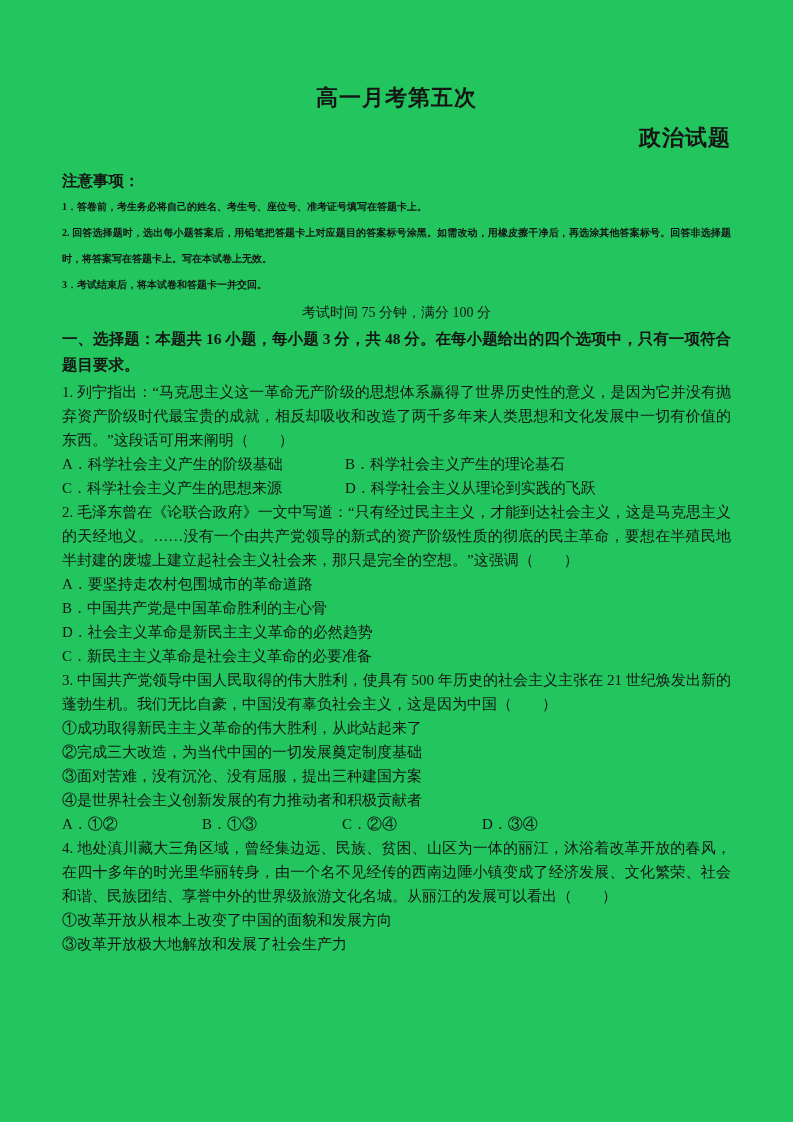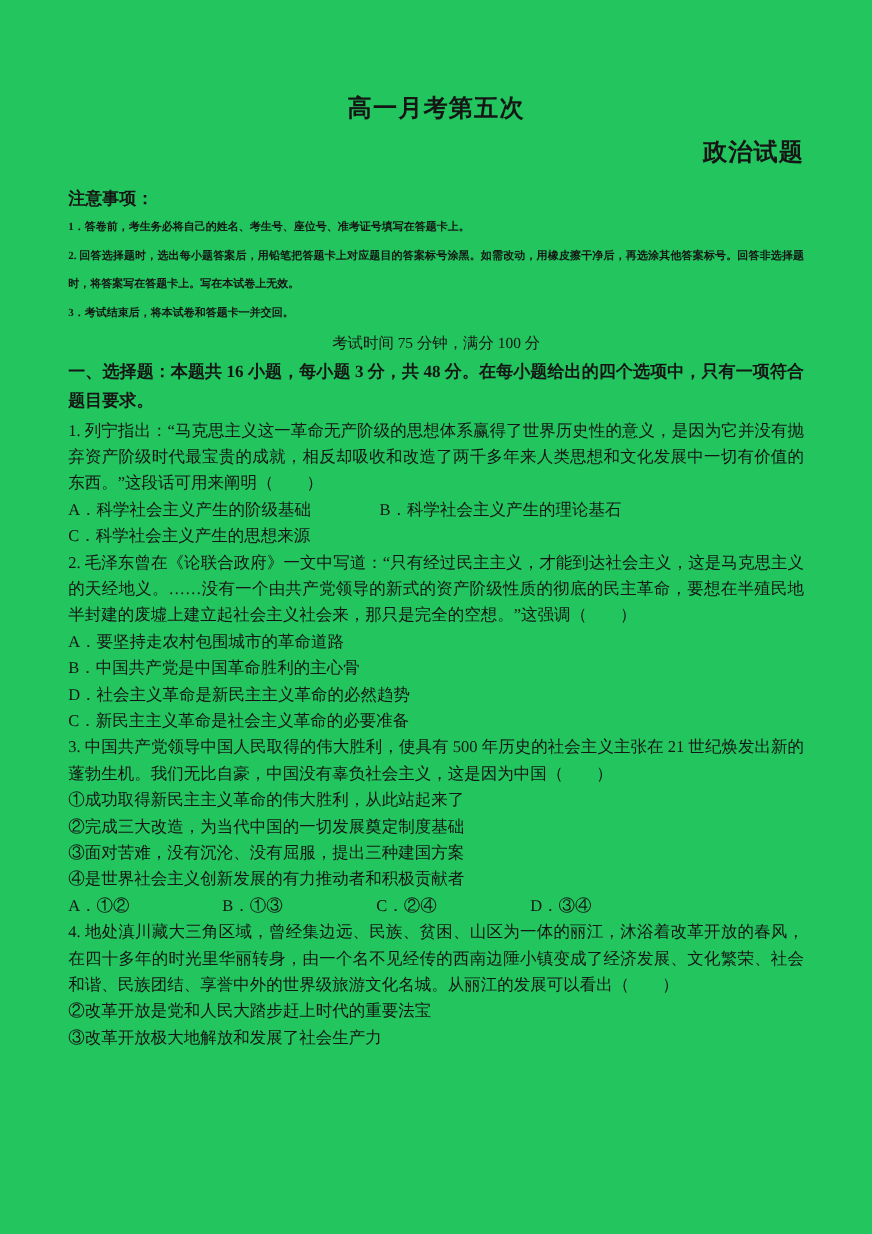--- a/index.html
+++ b/index.html
@@ -100,20 +100,21 @@
   <p class="section-heading">一、选择题：本题共 16 小题，每小题 3 分，共 48 分。在每小题给出的四个选项中，只有一项符合题目要求。</p>
 
   <div class="q">
     <p class="stem">1. 列宁指出：“马克思主义这一革命无产阶级的思想体系赢得了世界历史性的意义，是因为它并没有抛弃资产阶级时代最宝贵的成就，相反却吸收和改造了两千多年来人类思想和文化发展中一切有价值的东西。”这段话可用来阐明（　　）</p>
     <div class="opt-row">
       <span class="col-a">A．科学社会主义产生的阶级基础</span>
       <span class="col-b">B．科学社会主义产生的理论基石</span>
     </div>
     <div class="opt-row">
       <span class="col-a">C．科学社会主义产生的思想来源</span>
+      <span class="col-b">D．科学社会主义从理论到实践的飞跃</span>
     </div>
   </div>
 
   <div class="q">
     <p class="stem">2. 毛泽东曾在《论联合政府》一文中写道：“只有经过民主主义，才能到达社会主义，这是马克思主义的天经地义。……没有一个由共产党领导的新式的资产阶级性质的彻底的民主革命，要想在半殖民地半封建的废墟上建立起社会主义社会来，那只是完全的空想。”这强调（　　）</p>
     <p class="opt-line">A．要坚持走农村包围城市的革命道路</p>
     <p class="opt-line">B．中国共产党是中国革命胜利的主心骨</p>
     <p class="opt-line">D．社会主义革命是新民主主义革命的必然趋势</p>
     <p class="opt-line">C．新民主主义革命是社会主义革命的必要准备</p>
   </div>
@@ -127,17 +128,17 @@
     <div class="ans-row">
       <span>A．①②</span>
       <span>B．①③</span>
       <span>C．②④</span>
       <span>D．③④</span>
     </div>
   </div>
 
   <div class="q">
     <p class="stem">4. 地处滇川藏大三角区域，曾经集边远、民族、贫困、山区为一体的丽江，沐浴着改革开放的春风，在四十多年的时光里华丽转身，由一个名不见经传的西南边陲小镇变成了经济发展、文化繁荣、社会和谐、民族团结、享誉中外的世界级旅游文化名城。从丽江的发展可以看出（　　）</p>
-    <p class="stmt-line">②改革开放是党和人民大踏步赶上时代的重要法宝</p>
+    <p class="stmt-line">①改革开放从根本上改变了中国的面貌和发展方向</p>
     <p class="stmt-line">③改革开放极大地解放和发展了社会生产力</p>
   </div>
 
 </div>
 
 </body></html>

